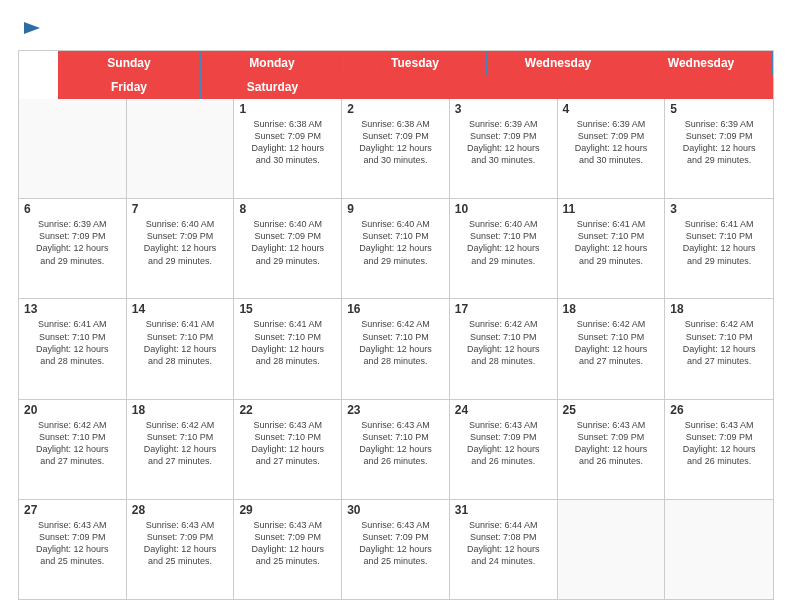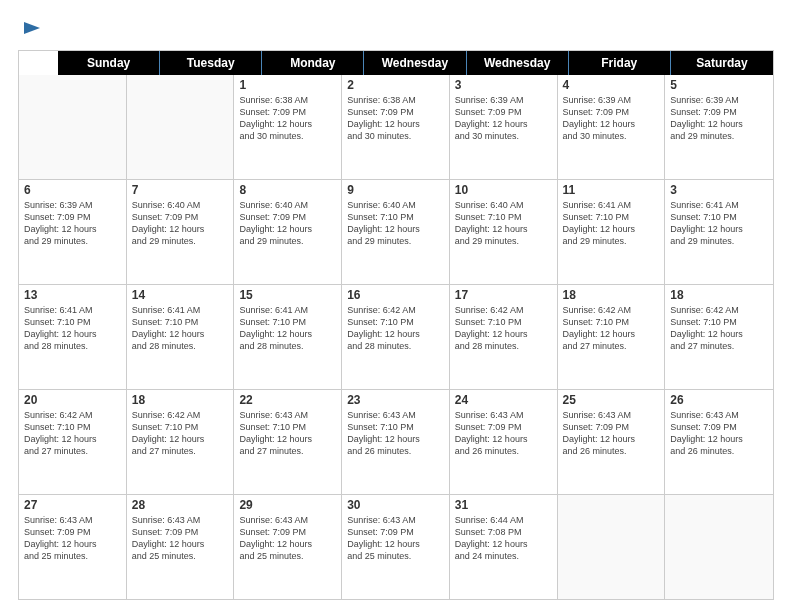--- a/index.html
+++ b/index.html
@@ -59,22 +59,22 @@
       margin-top: 2px;
     }
     .calendar {
       flex: 1;
       display: flex;
       flex-direction: column;
       border: 1px solid #ccc;
     }
     .cal-header-row {
       display: grid;
-      grid-template-columns: repeat(7, 1fr);
-      background: #000000;
+      grid-template-columns: repeat(5, 1fr);
+      background: #ef4444;
       margin-left: 39px;
     }
     .cal-header-cell {
       color: #fff;
       font-size: 12px;
       font-weight: bold;
       text-align: center;
       padding: 5px 4px;
       border-right: 1px solid #4a85b8;
     }
@@ -106,20 +106,21 @@
     .day-num {
       font-size: 12px;
       font-weight: bold;
       color: #333;
       margin-bottom: 2px;
     }
     .cell-text {
       font-size: 9px;
       color: #444;
       line-height: 1.35;
+      text-align: center;
     }
   </style>
 </head>
 <body>
 
 <div class="page">
   <div class="header">
     <div class="logo">
       <div style="display:flex;flex-direction:column;align-items:flex-start;">
         <div style="display:flex;align-items:center;">
@@ -133,22 +134,22 @@
     </div>
     <div class="title-area">
       <div class="month-title"></div>
       <div class="location-title"></div>
     </div>
   </div>
 
   <div class="calendar">
     <div class="cal-header-row">
     <div class="cal-header-cell">Sunday</div>
+        <div class="cal-header-cell">Monday</div>
         <div class="cal-header-cell">Tuesday</div>
-        <div class="cal-header-cell">Monday</div>
         <div class="cal-header-cell">Wednesday</div>
         <div class="cal-header-cell">Wednesday</div>
         <div class="cal-header-cell">Friday</div>
         <div class="cal-header-cell">Saturday</div>
       </div>
     <div class="cal-body">
     <div class="cal-row">
           <div class="cal-cell empty"></div>
           <div class="cal-cell empty"></div>
           <div class="cal-cell">

